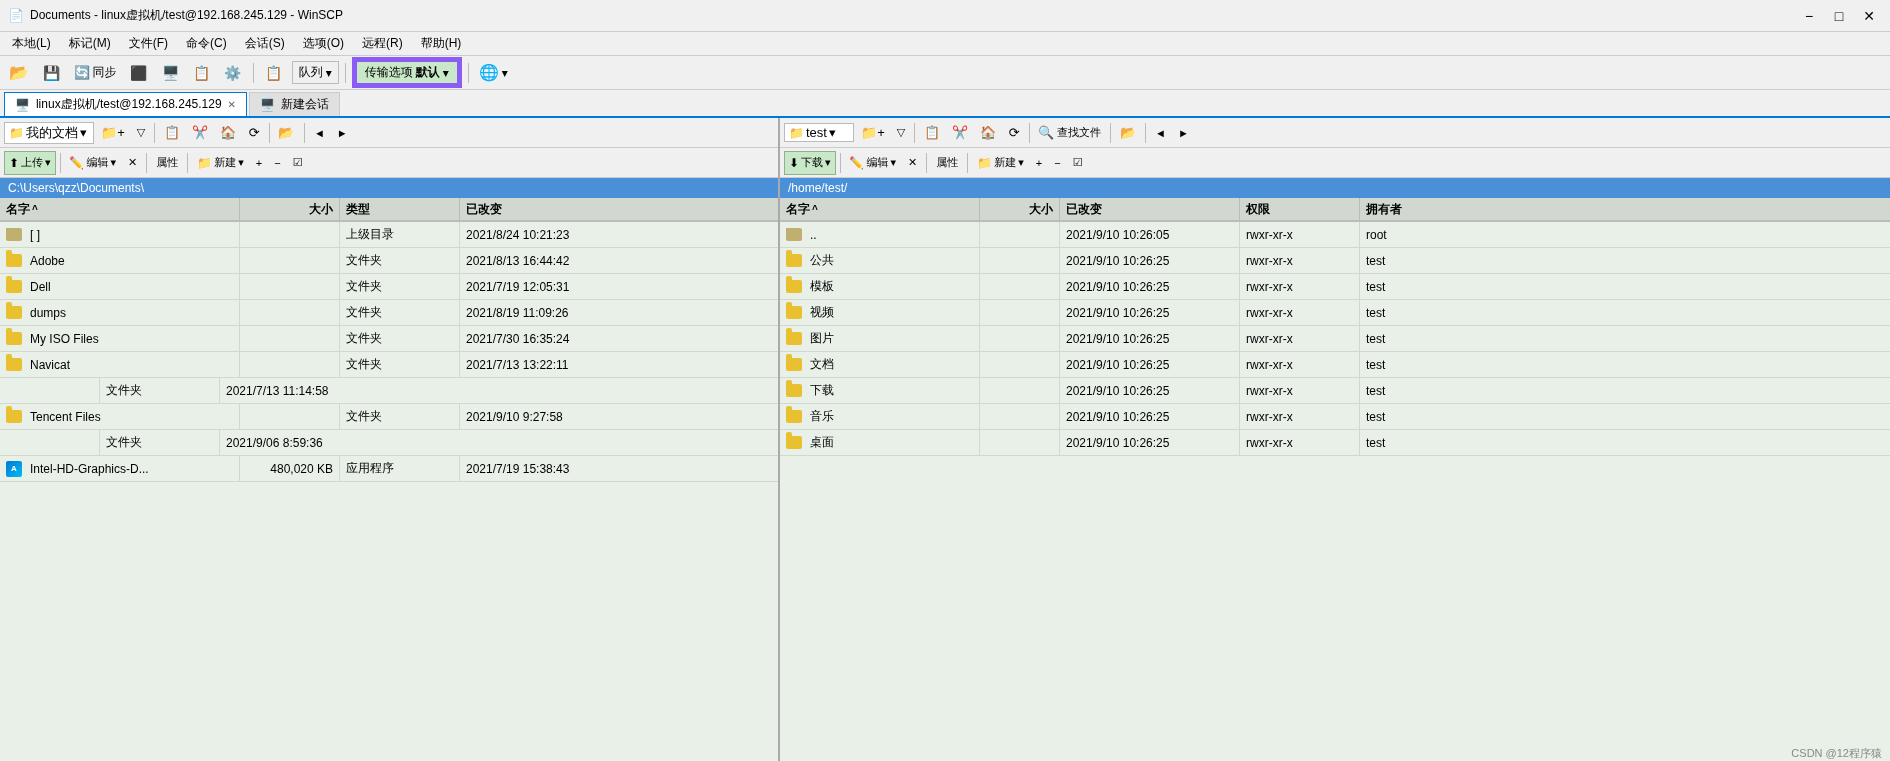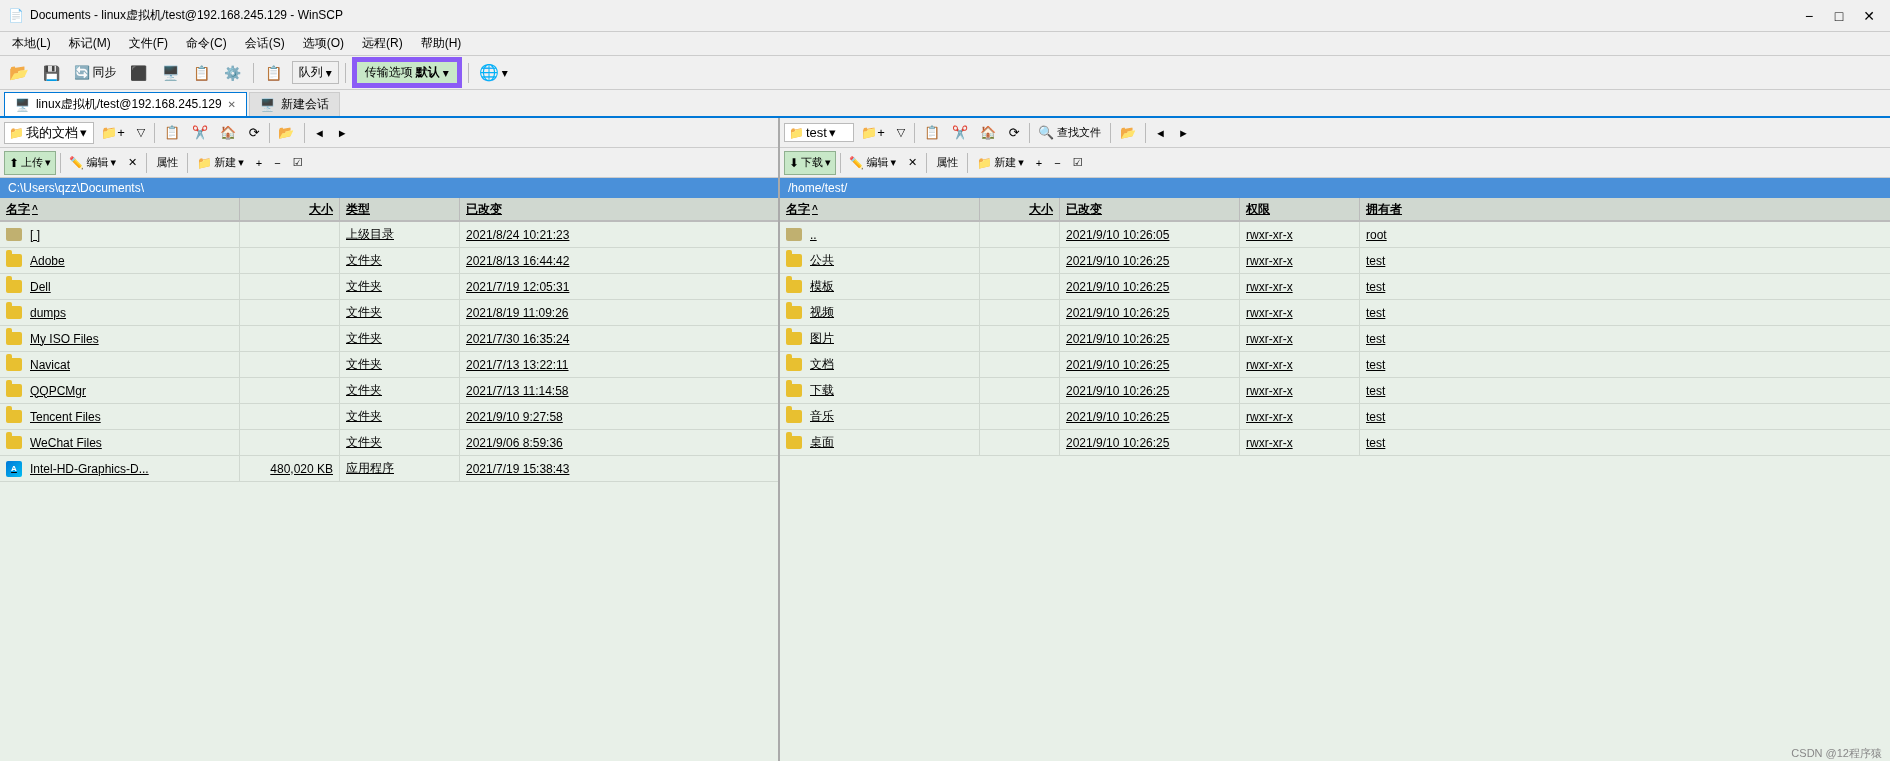--- a/index.html
+++ b/index.html
@@ -138,21 +138,20 @@
       padding: 3px 8px;
       font-size: 12px;
       font-weight: 500;
     }
 
     
     .file-list {
       flex: 1;
       overflow-y: auto;
       background: #e8f0e8;
-      text-decoration: underline;
     }
     .file-list-header {
       display: flex;
       align-items: center;
       background: #d0d8d0;
       border-bottom: 2px solid #bbb;
       height: 24px;
       position: sticky;
       top: 0;
       z-index: 1;
@@ -467,48 +466,36 @@
         <span style="display:inline-block;width:16px;height:13px;background:#e8c030;border-radius:0 2px 2px 2px;position:relative;margin-right:4px;">
                 <span style="position:absolute;top:-4px;left:0;width:6px;height:4px;background:#e8c030;border-radius:2px 2px 0 0;"></span>
               </span>
         <span>Navicat</span>
       </div>
       <div class="cell col-size cell-right"></div>
       <div class="cell col-type">文件夹</div>
       <div class="cell col-modified">2021/7/13  13:22:11</div>
     </div>
           <div class="file-row">
-      <div class="cell col-name">
-        <span style="display:inline-block;width:16px;height:13px;background:#e8c030;border-radius:0 2px 2px 2px;position:relative;margin-right:4px;">
-                <span style="position:absolute;top:-4px;left:0;width:6px;height:4px;background:#e8c030;border-radius:2px 2px 0 0;"></span>
-              </span>
-        <span>QQPCMgr</span>
-      </div>
       <div class="cell col-size cell-right"></div>
       <div class="cell col-type">文件夹</div>
       <div class="cell col-modified">2021/7/13  11:14:58</div>
     </div>
           <div class="file-row">
       <div class="cell col-name">
         <span style="display:inline-block;width:16px;height:13px;background:#e8c030;border-radius:0 2px 2px 2px;position:relative;margin-right:4px;">
                 <span style="position:absolute;top:-4px;left:0;width:6px;height:4px;background:#e8c030;border-radius:2px 2px 0 0;"></span>
               </span>
         <span>Tencent Files</span>
       </div>
       <div class="cell col-size cell-right"></div>
       <div class="cell col-type">文件夹</div>
       <div class="cell col-modified">2021/9/10  9:27:58</div>
     </div>
           <div class="file-row">
-      <div class="cell col-name">
-        <span style="display:inline-block;width:16px;height:13px;background:#e8c030;border-radius:0 2px 2px 2px;position:relative;margin-right:4px;">
-                <span style="position:absolute;top:-4px;left:0;width:6px;height:4px;background:#e8c030;border-radius:2px 2px 0 0;"></span>
-              </span>
-        <span>WeChat Files</span>
-      </div>
       <div class="cell col-size cell-right"></div>
       <div class="cell col-type">文件夹</div>
       <div class="cell col-modified">2021/9/06  8:59:36</div>
     </div>
           <div class="file-row">
       <div class="cell col-name">
         <span style="display:inline-flex;width:16px;height:16px;background:linear-gradient(135deg,#0078d7,#00bcf2);border-radius:2px;align-items:center;justify-content:center;color:white;font-size:8px;font-weight:bold;margin-right:4px;">A</span>
         <span>Intel-HD-Graphics-D...</span>
       </div>
       <div class="cell col-size cell-right">480,020 KB</div>

